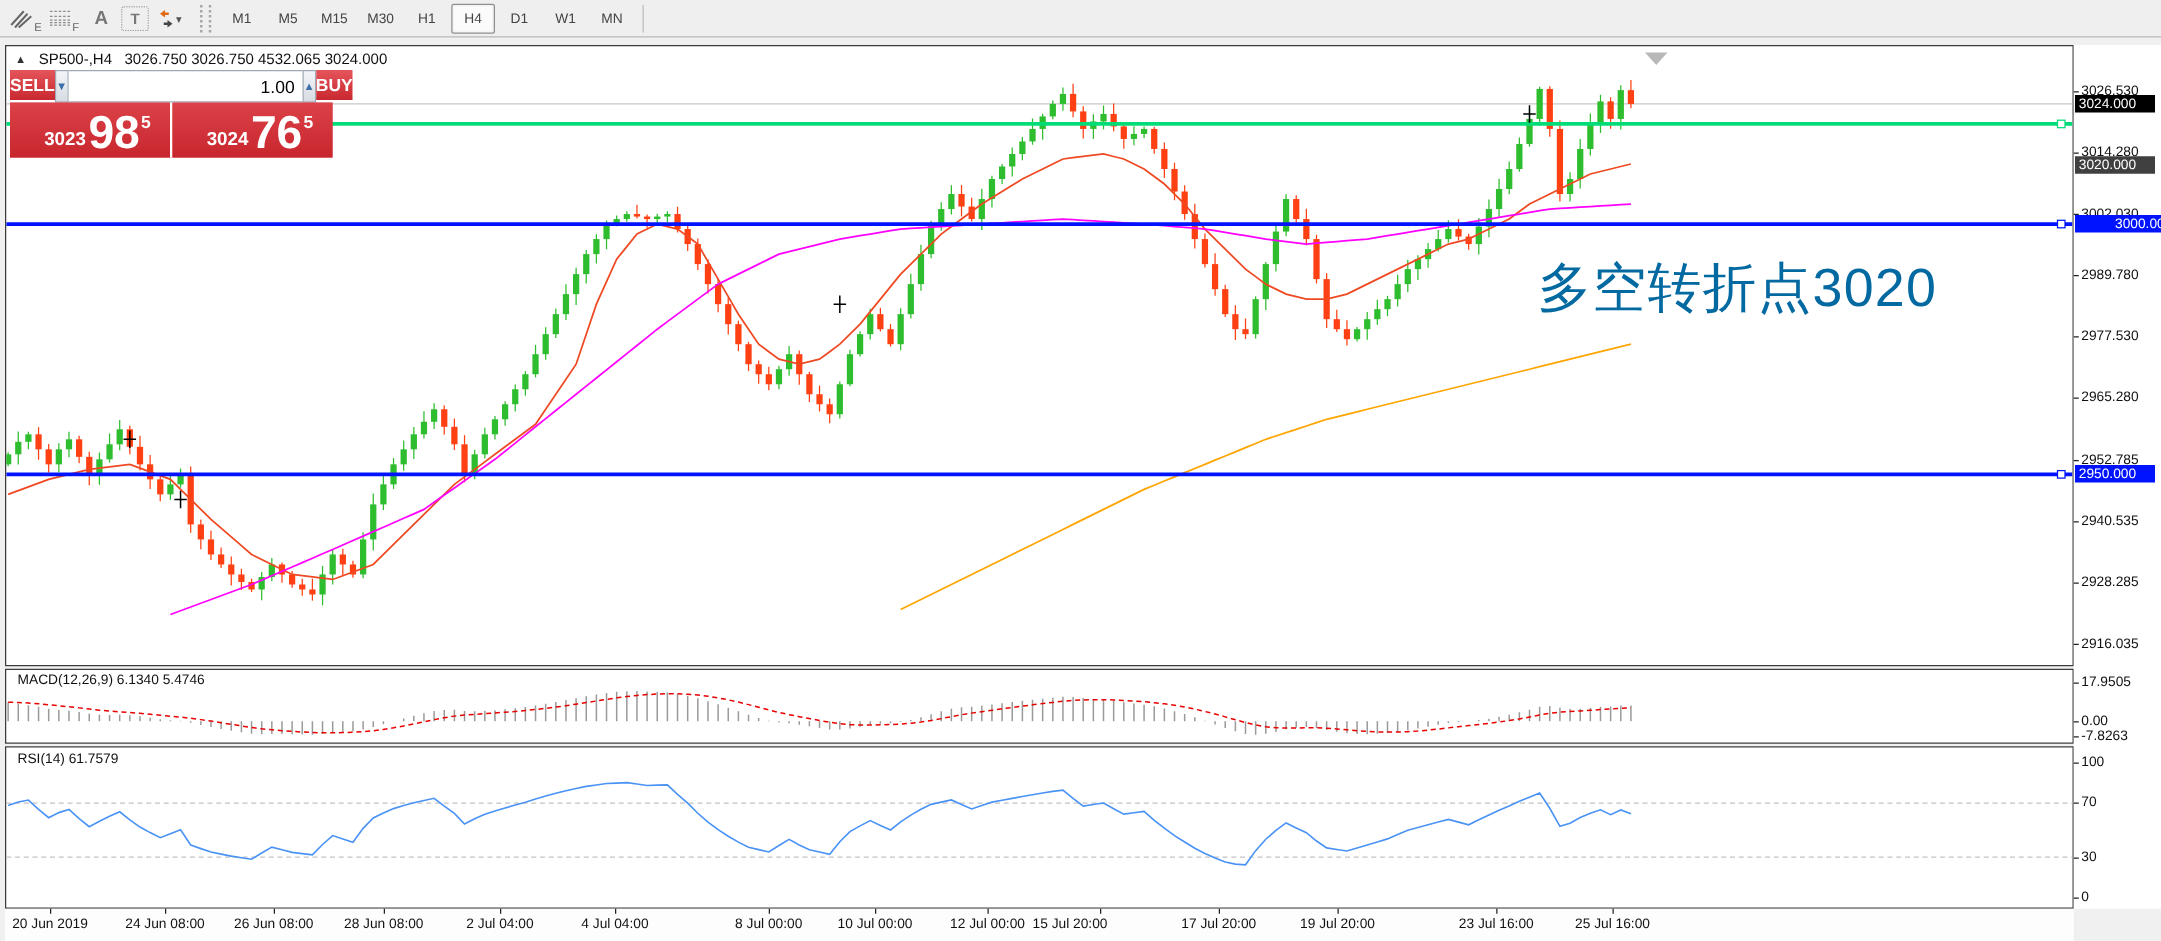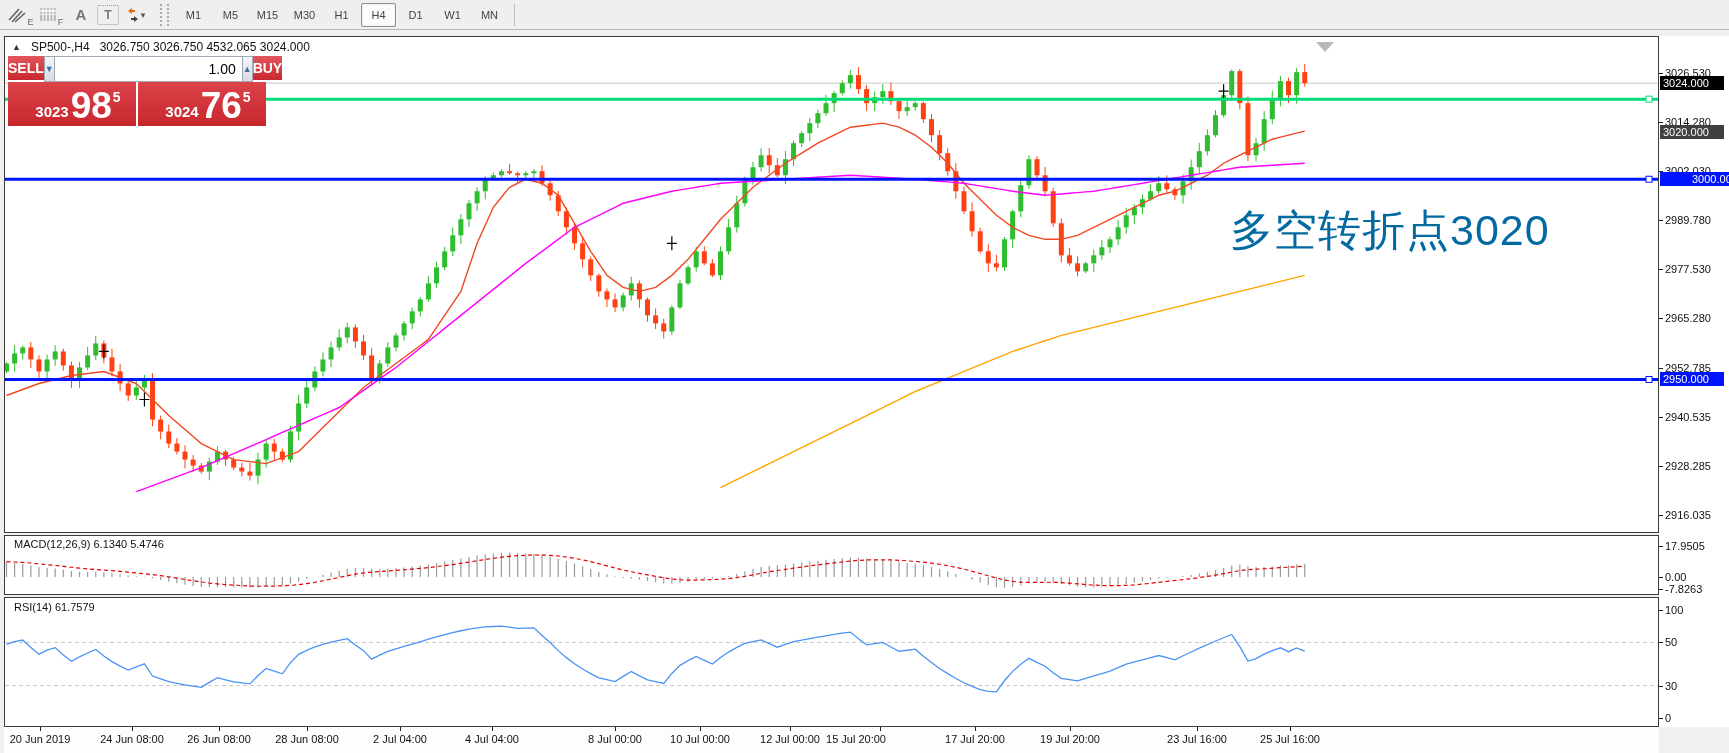--- a/index.html
+++ b/index.html
@@ -152,21 +152,21 @@
     <div class="axlab" style="top: 479.499px;">2916.035</div>
     <div class="axtick" style="top: 510px;"></div>
     <div class="axlab" style="top: 510px;">17.9505</div>
     <div class="axtick" style="top: 541px;"></div>
     <div class="axlab" style="top: 541px;">0.00</div>
     <div class="axtick" style="top: 553px;"></div>
     <div class="axlab" style="top: 553px;">-7.8263</div>
     <div class="axtick" style="top: 574px;"></div>
     <div class="axlab" style="top: 574px;">100</div>
     <div class="axtick" style="top: 606px;"></div>
-    <div class="axlab" style="top: 606px;">50</div>
+    <div class="axlab" style="top: 606px;">70</div>
     <div class="axtick" style="top: 650px;"></div>
     <div class="axlab" style="top: 650px;">30</div>
     <div class="axtick" style="top: 682px;"></div>
     <div class="axlab" style="top: 682px;">0</div>
     <div class="badge" style="top: 47.1319px; background: rgb(0, 0, 0);">3024.000</div>
     <div class="badge" style="top: 78px; background: #404040; margin-top: 18px;">3020.000</div>
     <div class="badge" style="top: 143.245px; background: rgb(0, 19, 255); padding-left: 32px;">3000.000</div>
     <div class="badge" style="top: 343.48px; background: rgb(0, 19, 255);">2950.000</div>
   </div>
 

